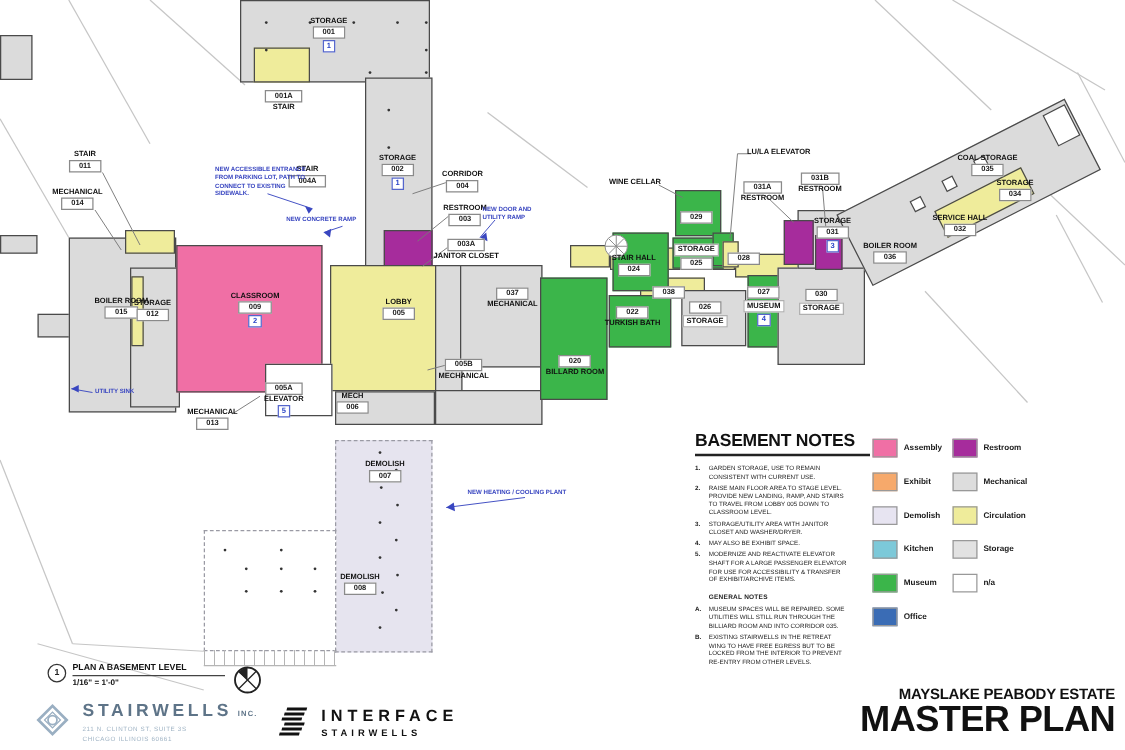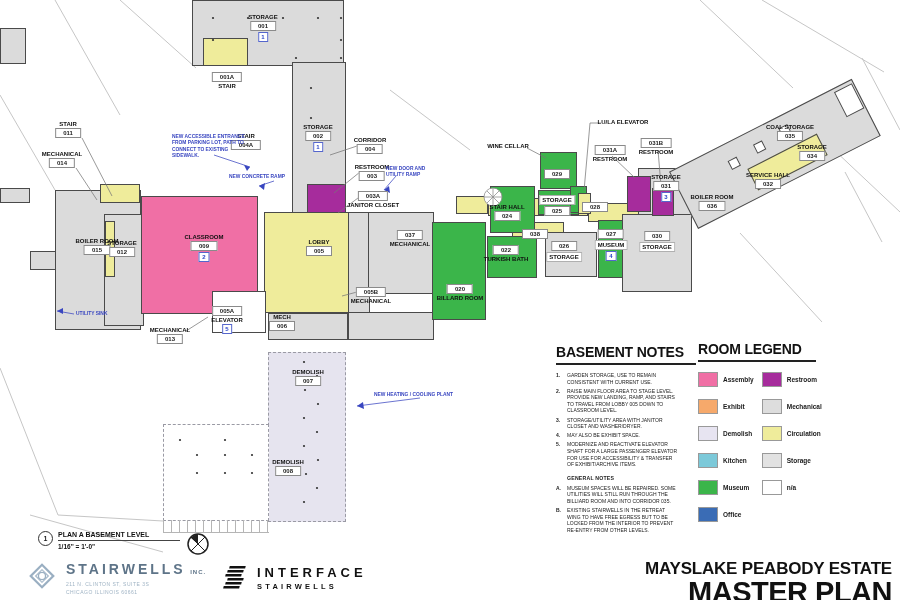--- a/index.html
+++ b/index.html
@@ -31,21 +31,21 @@
   
   #legend{position:absolute;left:698px;top:341px;width:118px;z-index:7;}
   .legend-cols{display:flex;gap:8px;margin-top:10px;}
   .legend-col{display:flex;flex-direction:column;gap:12px;}
   .legend-item{display:flex;align-items:center;gap:5px;height:15px;}
   .swatch{width:20px;height:15px;border:0.5px solid #999;flex:none;box-sizing:border-box;}
   .legend-label{font-size:6.5px;font-weight:600;color:#1a1a1a;white-space:nowrap;}
   
   #titleblock{position:absolute;right:8px;top:547px;text-align:right;z-index:7;line-height:1;}
   .tb1{font-size:13px;font-weight:700;color:#111;letter-spacing:-0.2px;}
-  .tb2{font-size:17px;font-weight:700;color:#111;letter-spacing:-0.2px;margin-top:13px;}
+  .tb2{font-size:12px;font-weight:700;color:#111;letter-spacing:-0.2px;margin-top:2px;}
   .tb3{font-size:29px;font-weight:700;color:#111;margin-top:1px;letter-spacing:-0.5px;}
   
   #plan-callout{position:absolute;left:38px;top:531px;display:flex;gap:5px;z-index:7;}
   .callout-circle{width:13px;height:13px;border:1px solid #333;border-radius:50%;font-size:7px;font-weight:700;
                   display:flex;align-items:center;justify-content:center;color:#222;flex:none;background:#fff;}
   .callout-name{font-size:7px;font-weight:700;color:#111;border-bottom:1px solid #444;padding-bottom:2px;width:122px;}
   .callout-scale{font-size:6.5px;font-weight:700;color:#111;margin-top:2px;}
   
   #altus{position:absolute;left:26px;top:560px;display:flex;gap:8px;align-items:flex-start;z-index:7;}
   .altus-name{font-size:14px;font-weight:600;color:#5e7488;letter-spacing:3px;line-height:1;}
@@ -398,21 +398,20 @@
           <div class="note-txt">MUSEUM SPACES WILL BE REPAIRED. SOME UTILITIES WILL STILL RUN THROUGH THE BILLIARD ROOM AND INTO CORRIDOR 035.</div>
         </div>
         <div class="note-row">
           <div class="note-num">B.</div>
           <div class="note-txt">EXISTING STAIRWELLS IN THE RETREAT WING TO HAVE FREE EGRESS BUT TO BE LOCKED FROM THE INTERIOR TO PREVENT RE-ENTRY FROM OTHER LEVELS.</div>
         </div>
       </div>
   </div>
 
   <div id="legend">
-    <div class="sec-title">ROOM LEGEND</div>
     <div class="legend-cols">
       <div class="legend-col">
           <div class="legend-item">
             <div class="swatch" style="background: rgb(240, 111, 165);"></div>
             <div class="legend-label">Assembly</div>
           </div>
           <div class="legend-item">
             <div class="swatch" style="background: rgb(246, 169, 107);"></div>
             <div class="legend-label">Exhibit</div>
           </div>

